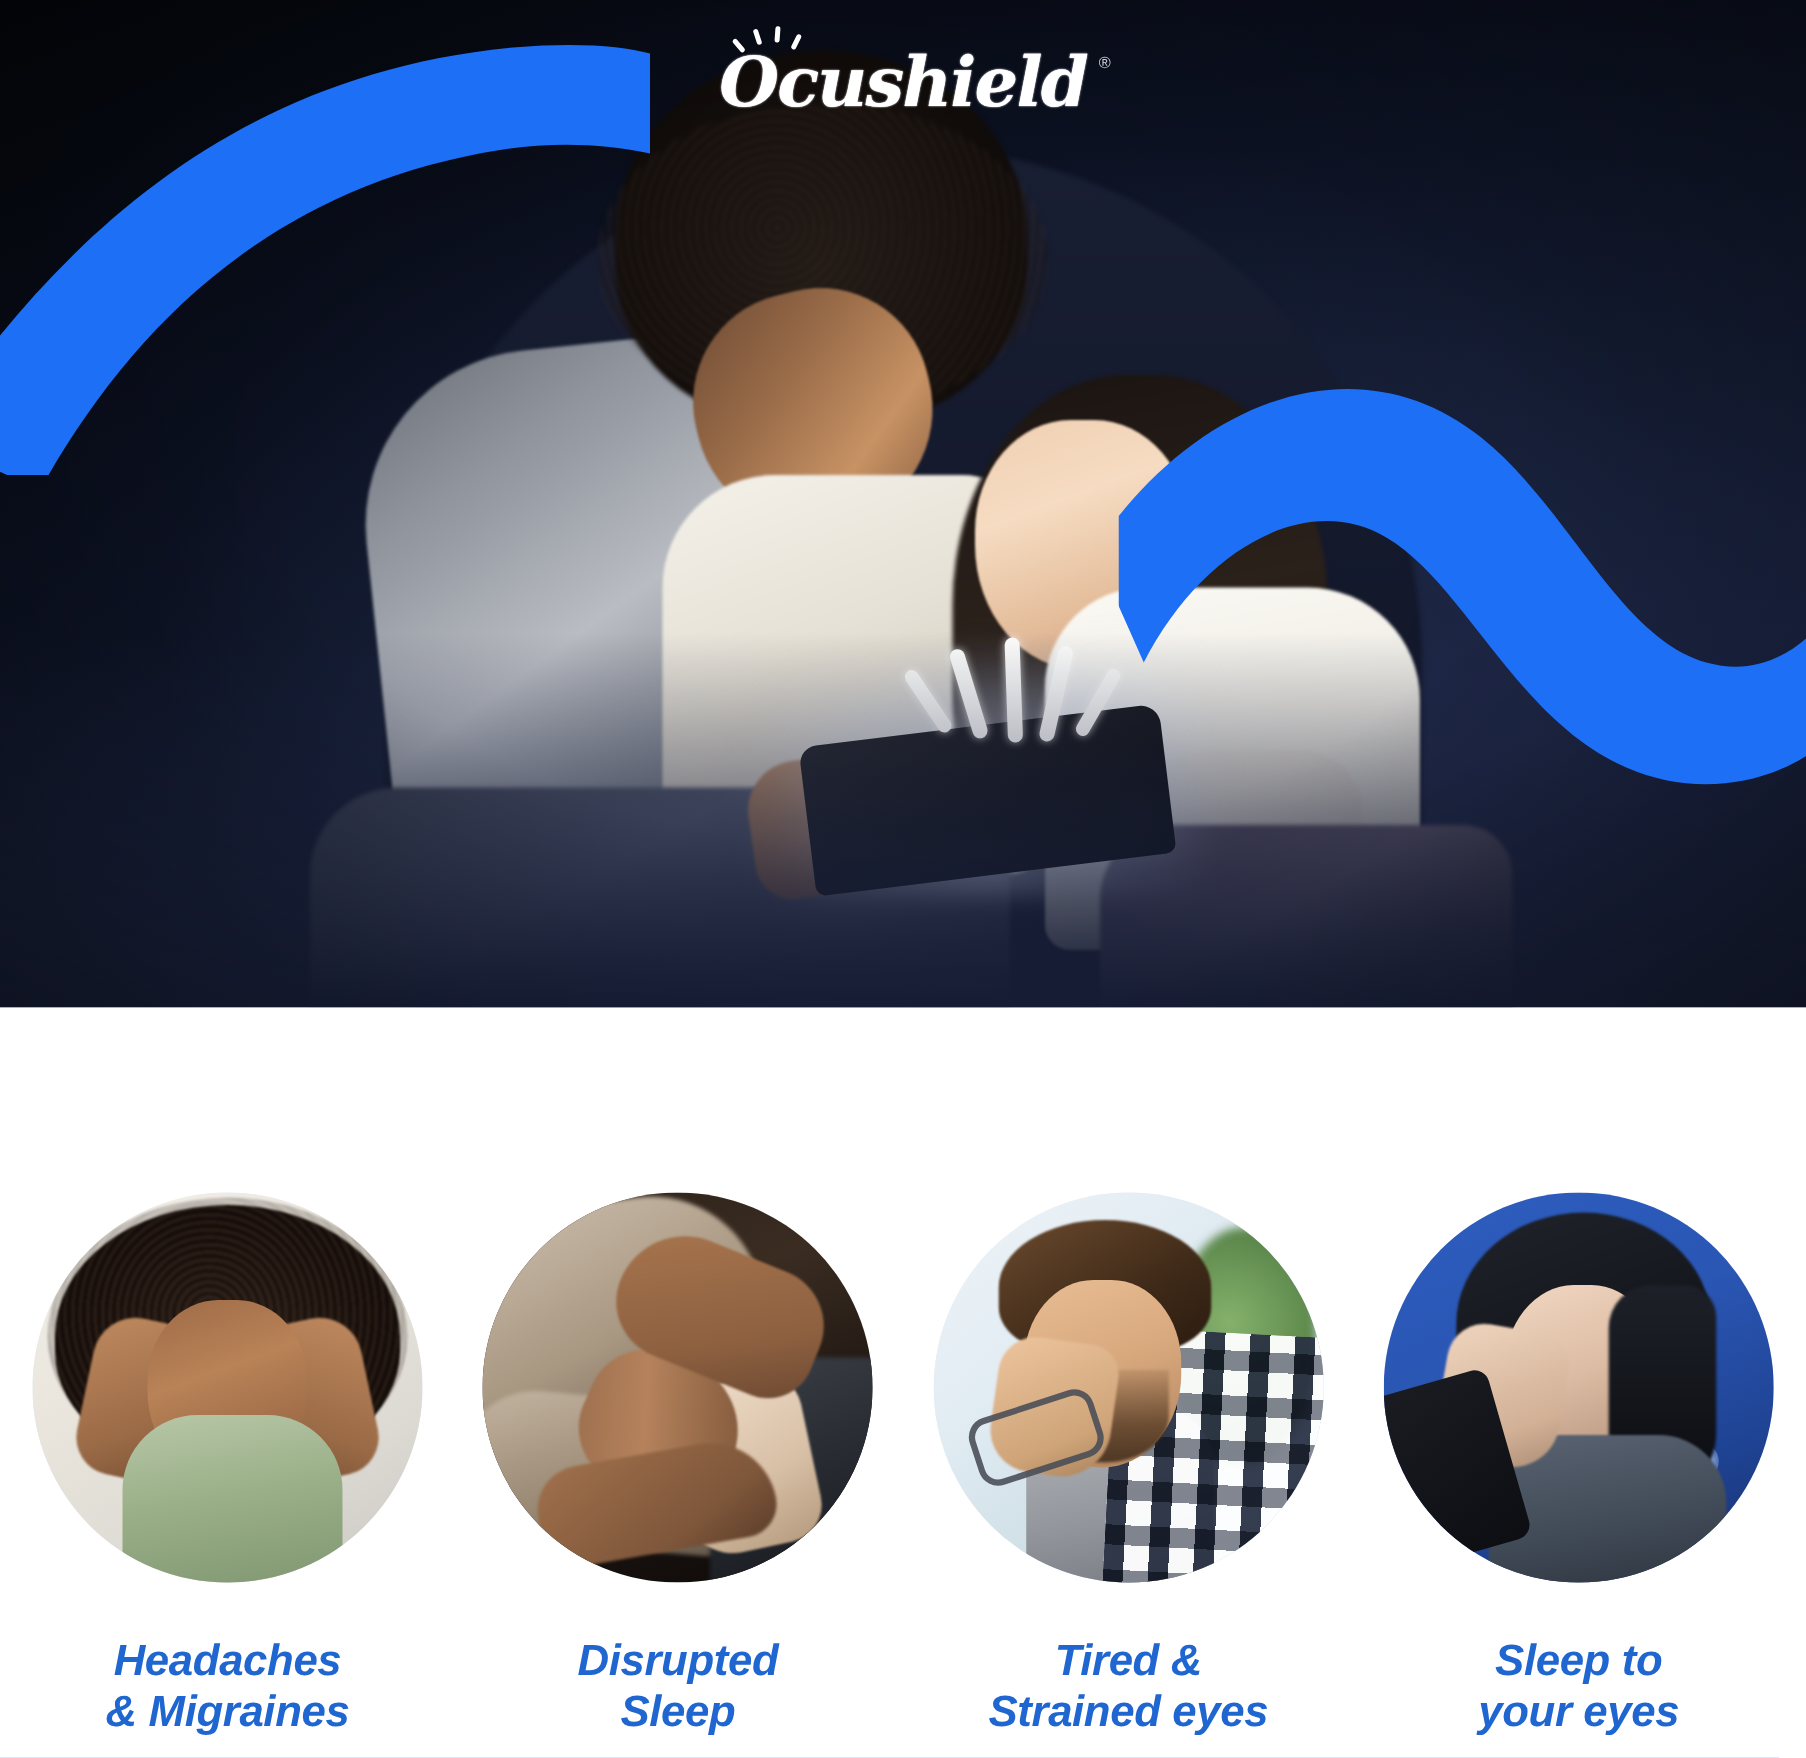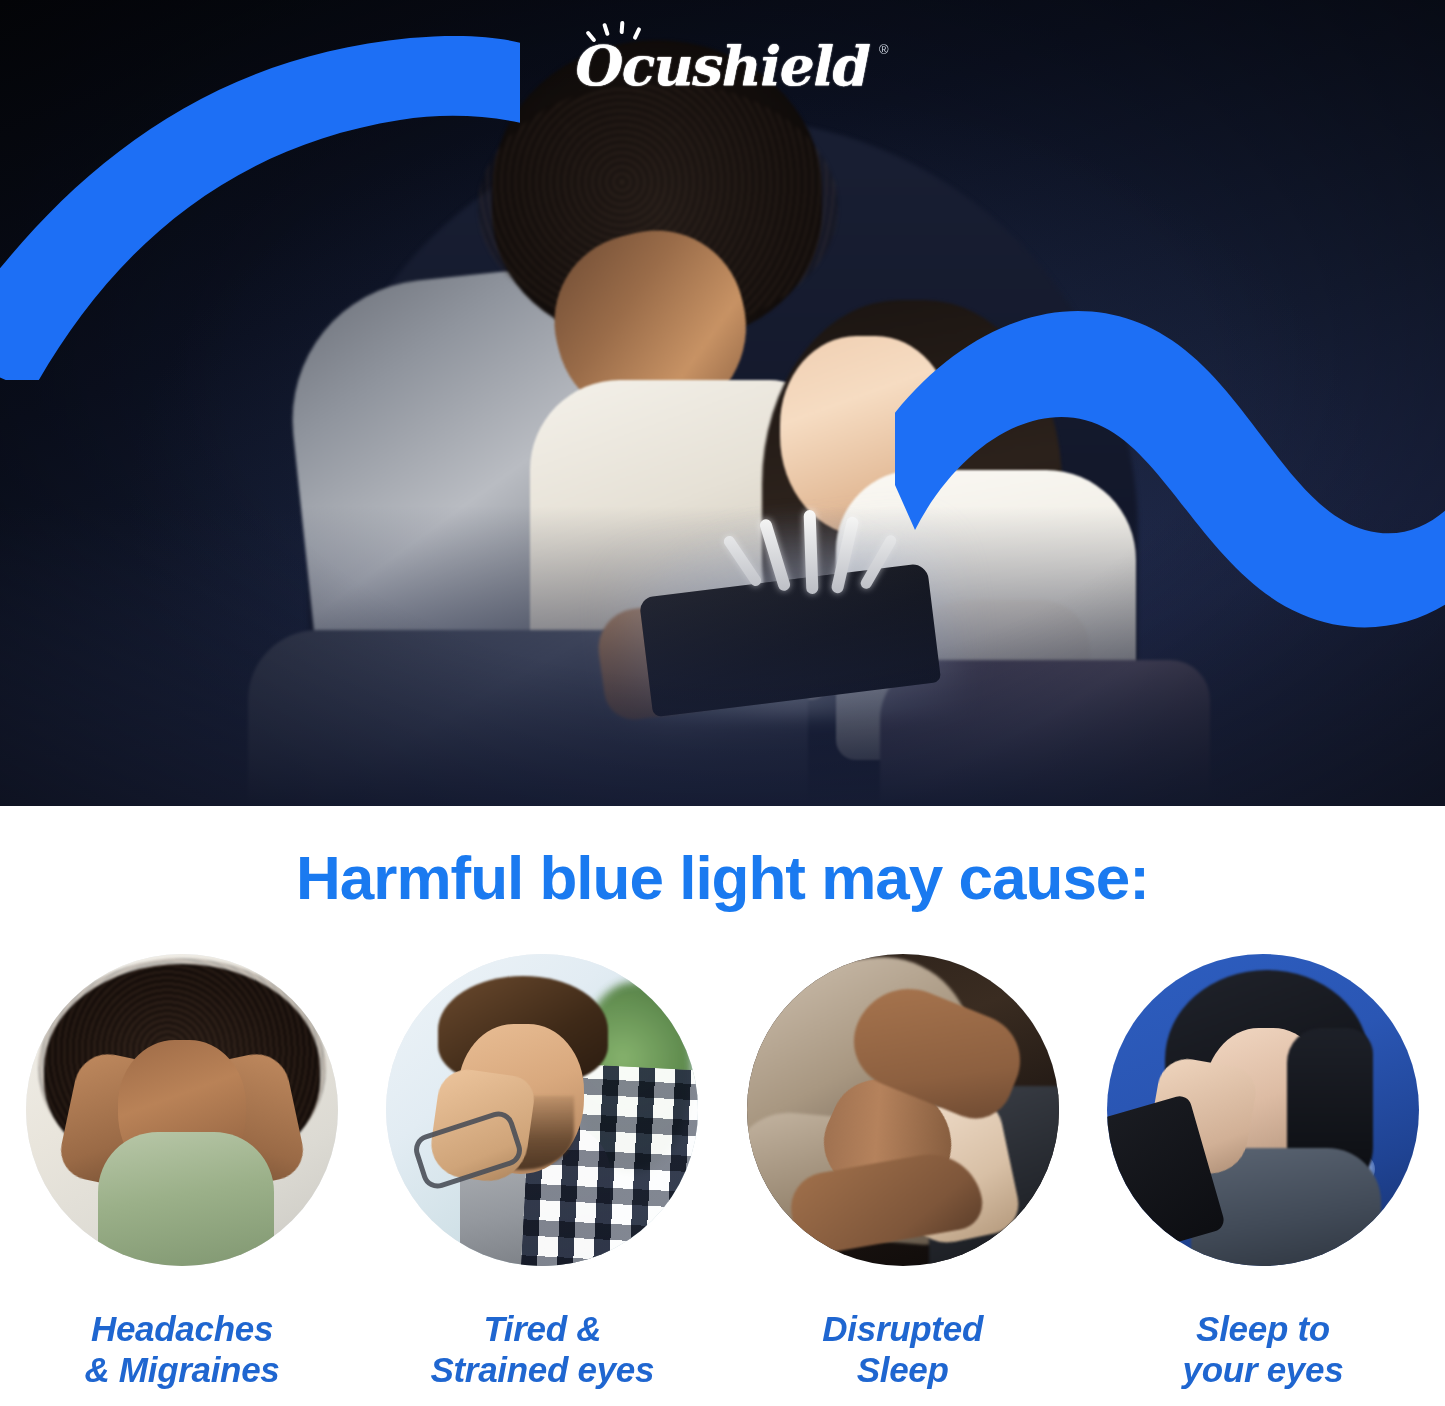--- a/index.html
+++ b/index.html
@@ -394,37 +394,53 @@
             <i></i>
         </span>
         <span class="logo-wordmark">Ocushield</span>
         <span class="logo-reg">®</span>
       </div>
     </div>
   </section>
 
   <section class="panel">
 
-    <h1 class="headline">Harmful blue light may cause:</h1>
 
     <div class="cards">
 
       <div class="card">
         <div class="thumb t1">
           <div class="thumb-inner">
             <div class="bg"></div>
               <div class="hair"></div>
             <div class="handL"></div>
               <div class="handR"></div>
             <div class="face"></div>
               <div class="top"></div>
           </div>
         </div>
         <div class="caption">Headaches
 &amp; Migraines</div>
+      </div>
+
+      <div class="card">
+        <div class="thumb t3">
+          <div class="thumb-inner">
+            <div class="bg"></div>
+              <div class="pillow"></div>
+              <div class="pillow2"></div>
+            <div class="dark"></div>
+              <div class="lace"></div>
+            <div class="face"></div>
+              <div class="arm"></div>
+              <div class="arm2"></div>
+          </div>
+        </div>
+        <div class="caption">Disrupted
+Sleep</div>
       </div>
 
       <div class="card">
         <div class="thumb t2">
           <div class="thumb-inner">
             <div class="bg"></div>
               <div class="plant"></div>
             <div class="tee"></div>
               <div class="plaid"></div>
             <div class="hair"></div>
@@ -432,37 +448,20 @@
               <div class="beard"></div>
             <div class="hand"></div>
               <div class="glasses"></div>
           </div>
         </div>
         <div class="caption">Tired &amp;
 Strained eyes</div>
       </div>
 
       <div class="card">
-        <div class="thumb t3">
-          <div class="thumb-inner">
-            <div class="bg"></div>
-              <div class="pillow"></div>
-              <div class="pillow2"></div>
-            <div class="dark"></div>
-              <div class="lace"></div>
-            <div class="face"></div>
-              <div class="arm"></div>
-              <div class="arm2"></div>
-          </div>
-        </div>
-        <div class="caption">Disrupted
-Sleep</div>
-      </div>
-
-      <div class="card">
         <div class="thumb t4">
           <div class="thumb-inner">
             <div class="bg"></div>
               <div class="glowdot"></div>
             <div class="hair"></div>
               <div class="face"></div>
               <div class="hairside"></div>
             <div class="body"></div>
               <div class="hand"></div>
               <div class="phone"></div>

